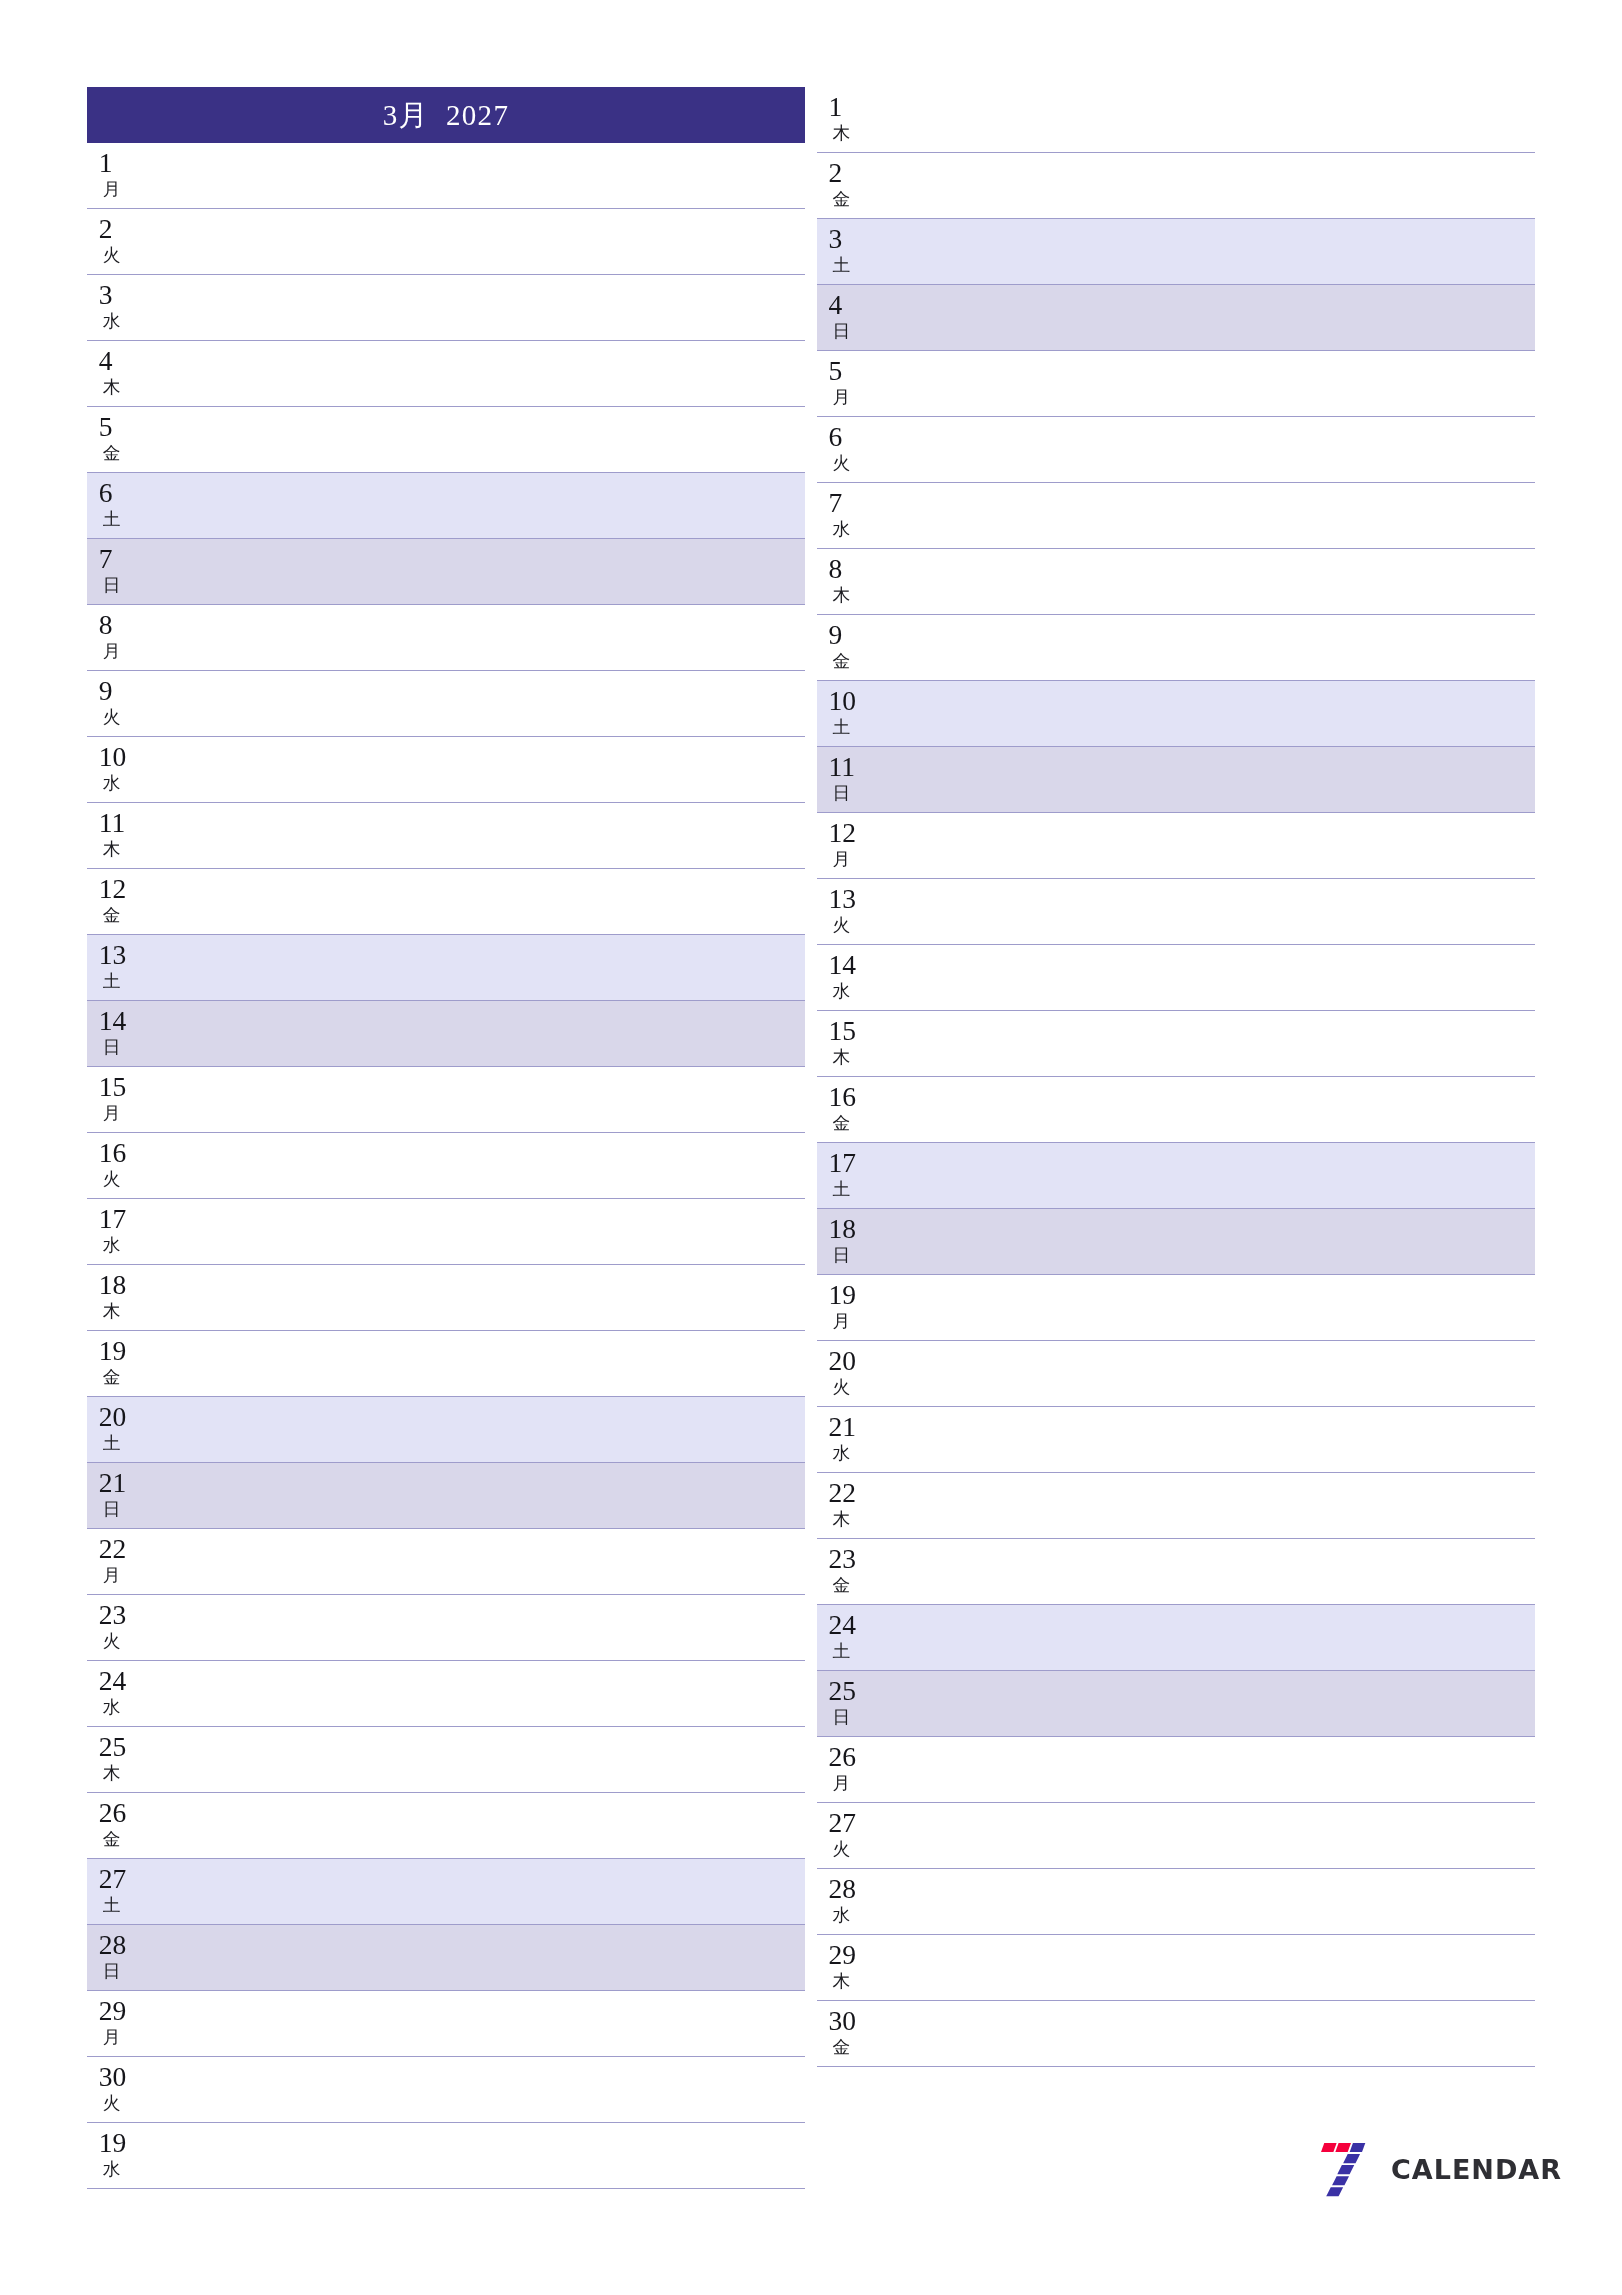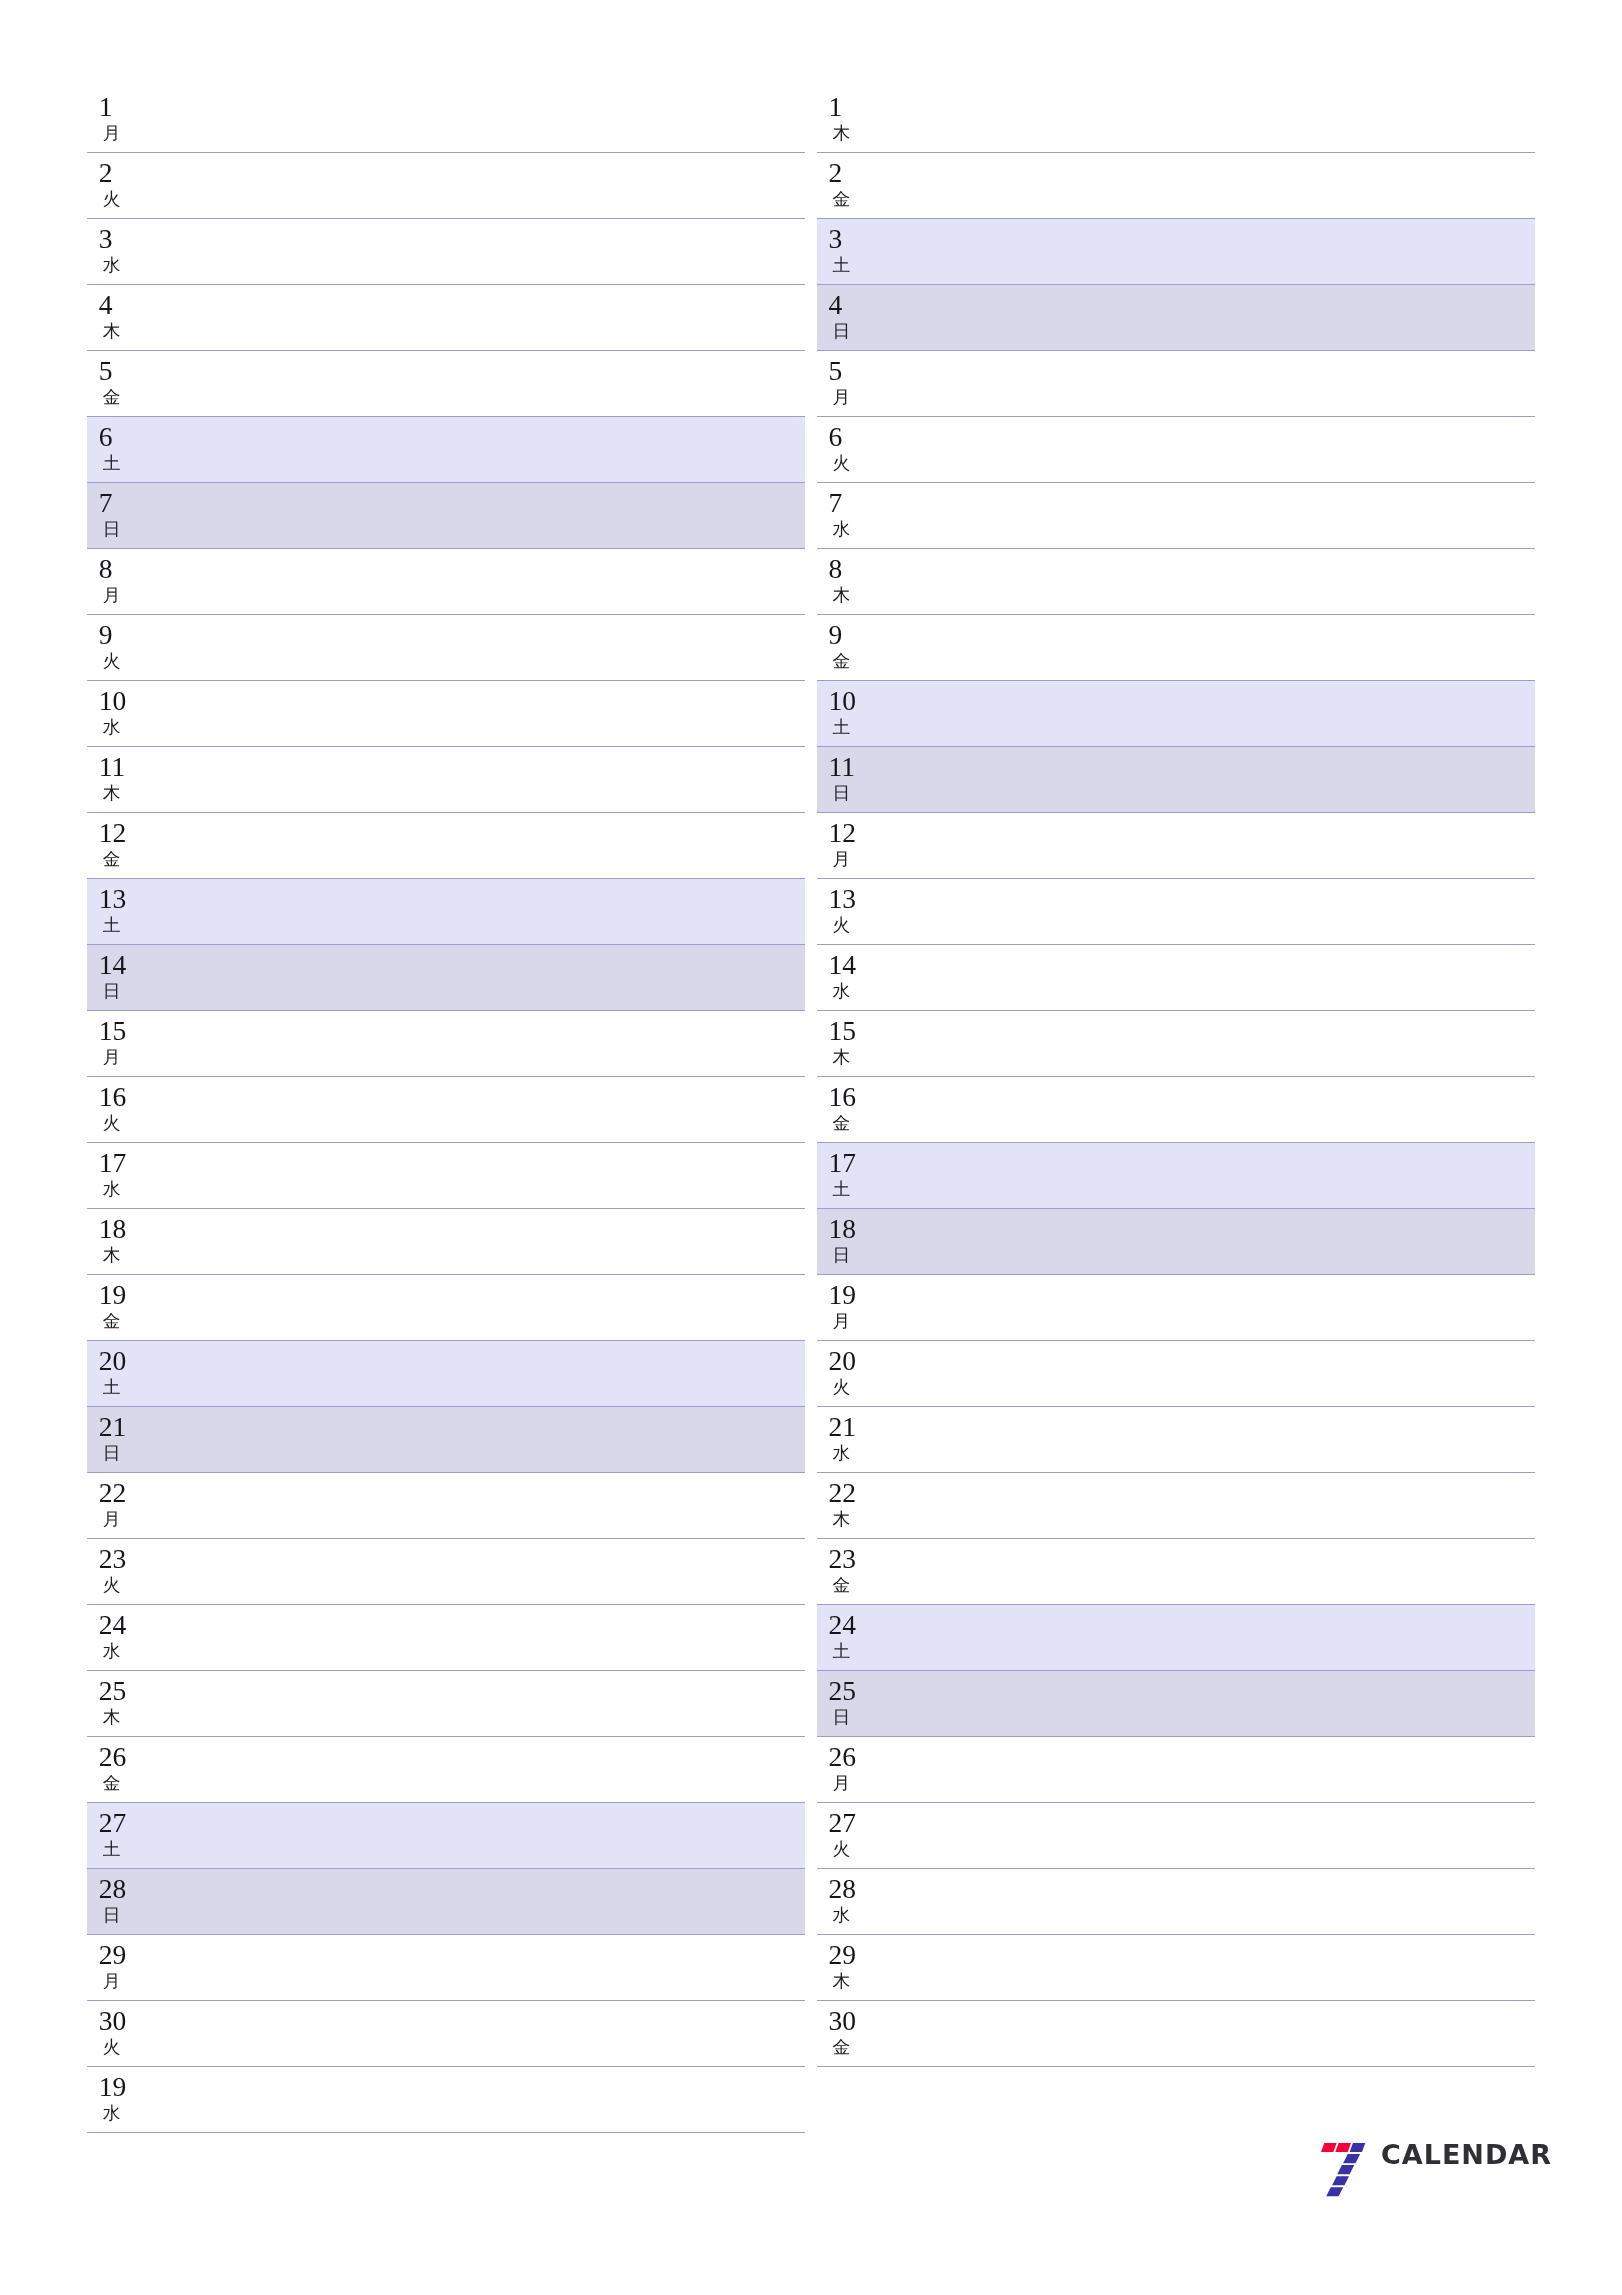--- a/index.html
+++ b/index.html
@@ -82,21 +82,22 @@
     color: #1d1d22;
     padding-left: 3.9px;
   }
 
   
   .footer-logo {
     position: absolute;
     left: 1315px;
     top: 2141px;
     display: flex;
-    gap: 11px;
+    align-items: center;
+    gap: 21px;
   }
 
   .logo-mark {
     width: 55px;
     height: 56px;
     position: relative;
     display: block;
   }
 
   .logo-word {
@@ -108,20 +109,23 @@
     line-height: 1;
   }
 </style>
 </head>
 <body>
 
 <div class="page">
 
   <div class="columns" id="columns">
       <div class="month-col">
+        <div class="month-header">
+          <div class="month-header-title">3月  2027</div>
+        </div>
         <div class="days-list">
           <div class="day-row">
             <span class="day-num">1</span>
             <span class="day-wd">月</span>
           </div>
           <div class="day-row">
             <span class="day-num">2</span>
             <span class="day-wd">火</span>
           </div>
           <div class="day-row">

